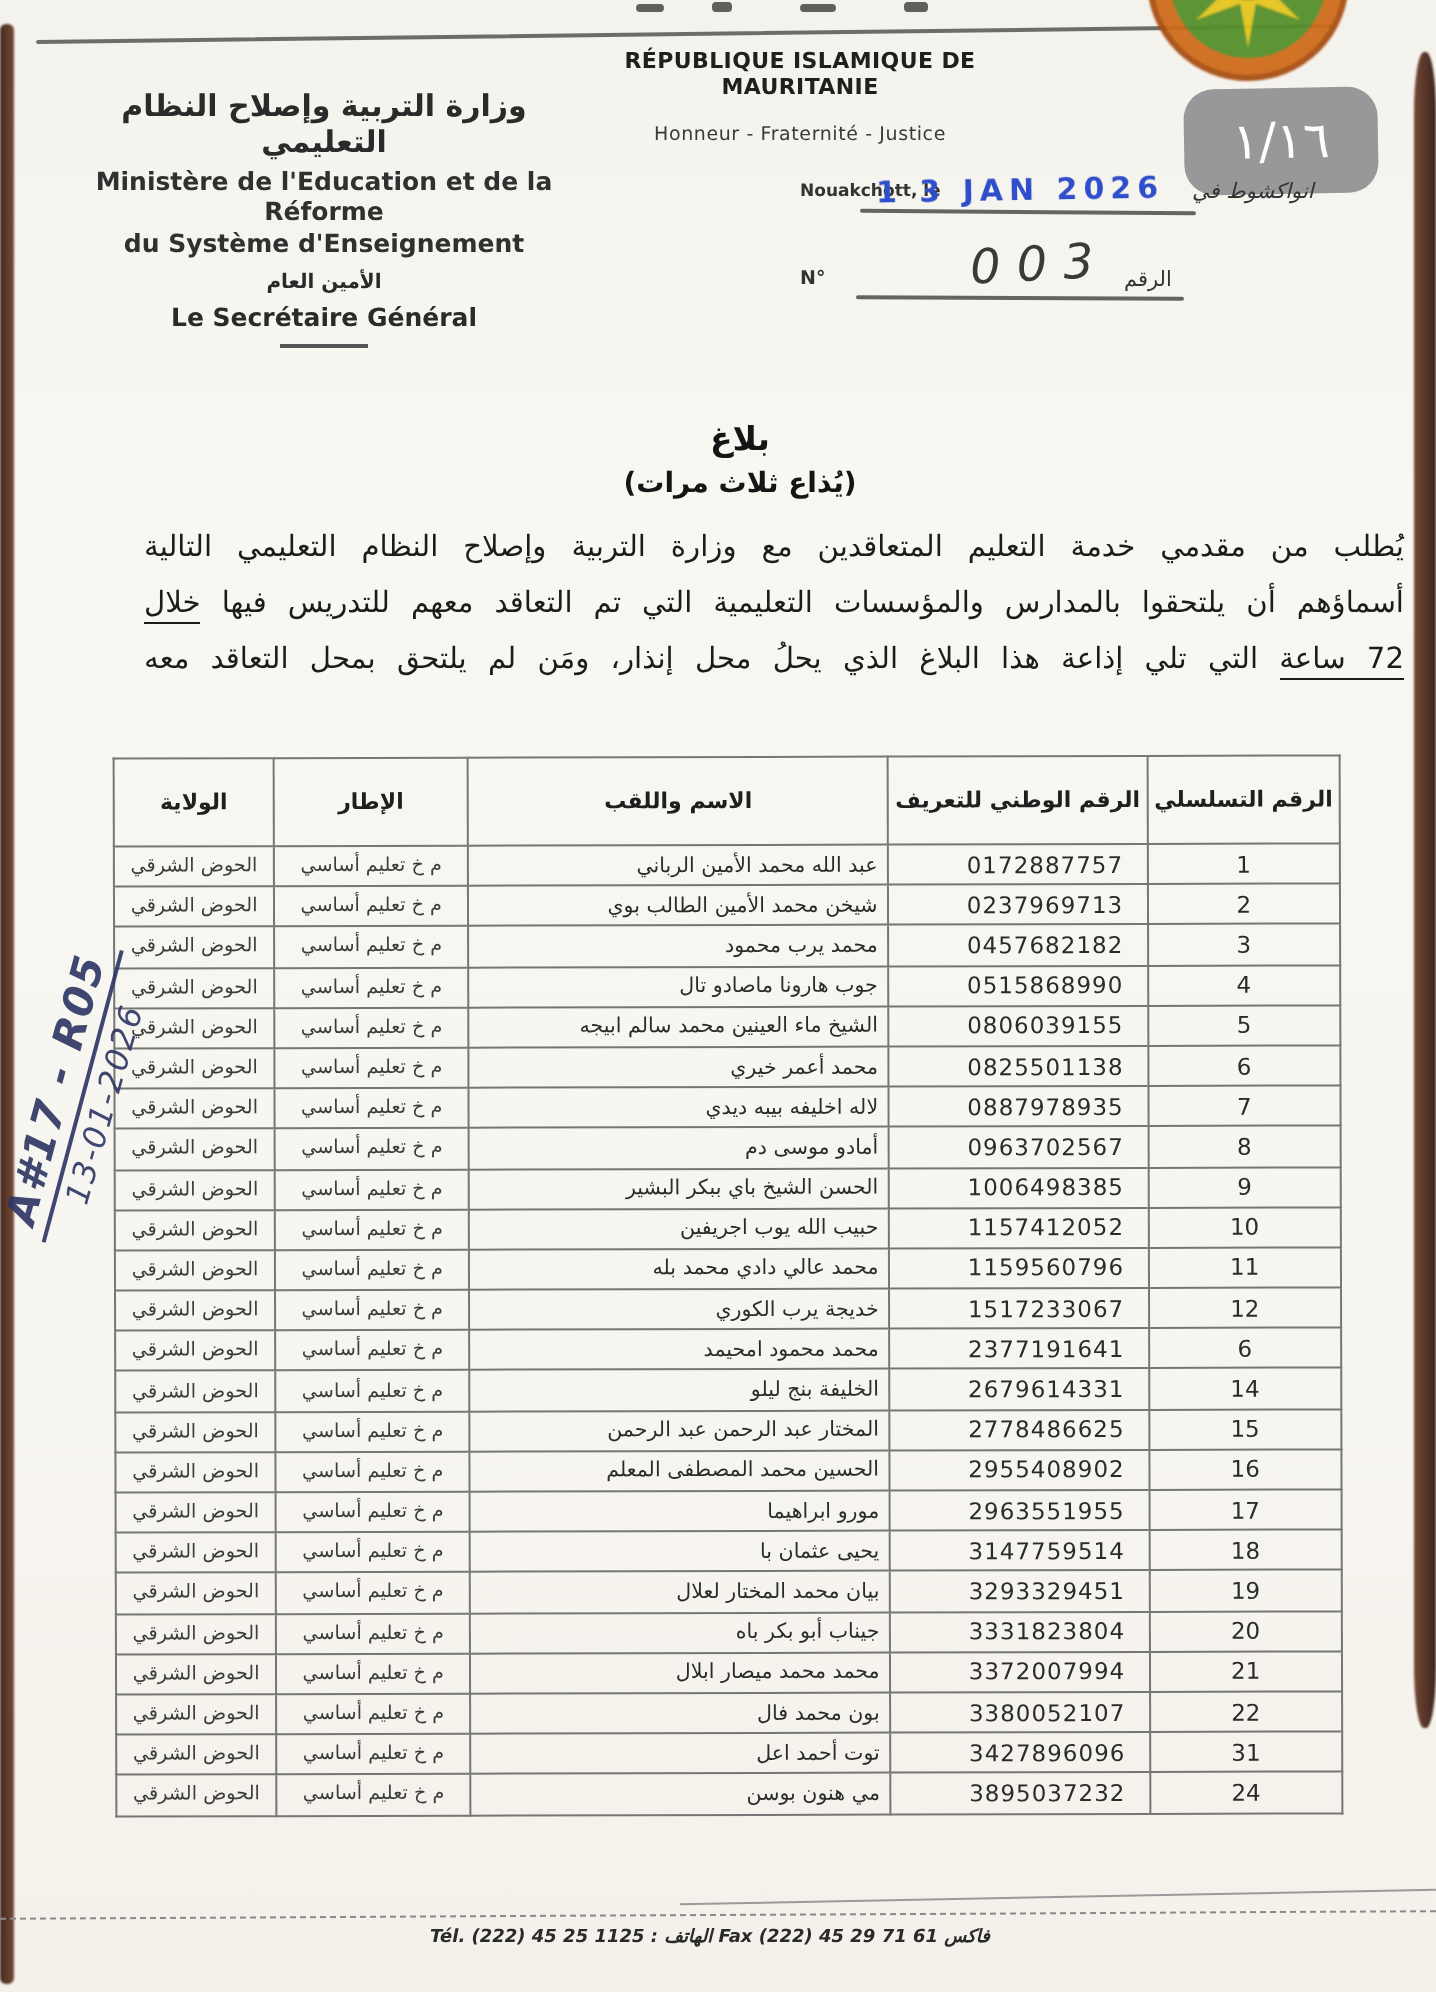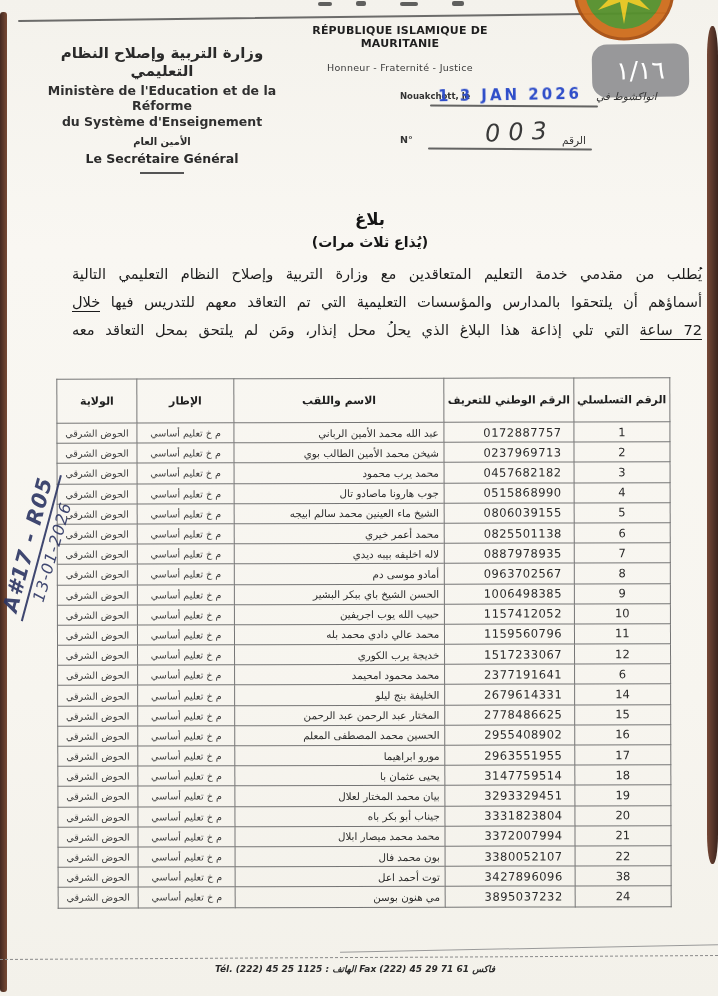--- a/index.html
+++ b/index.html
@@ -304,21 +304,21 @@
           <td class="col-wilaya">الحوض الشرقي</td>
         </tr>
         <tr>
           <td class="col-serial">22</td>
           <td class="col-national_id">3380052107</td>
           <td class="col-name">بون محمد فال</td>
           <td class="col-cadre">م خ تعليم أساسي</td>
           <td class="col-wilaya">الحوض الشرقي</td>
         </tr>
         <tr>
-          <td class="col-serial">38</td>
+          <td class="col-serial">31</td>
           <td class="col-national_id">3427896096</td>
           <td class="col-name">توت أحمد اعل</td>
           <td class="col-cadre">م خ تعليم أساسي</td>
           <td class="col-wilaya">الحوض الشرقي</td>
         </tr>
         <tr>
           <td class="col-serial">24</td>
           <td class="col-national_id">3895037232</td>
           <td class="col-name">مي هنون بوسن</td>
           <td class="col-cadre">م خ تعليم أساسي</td>

